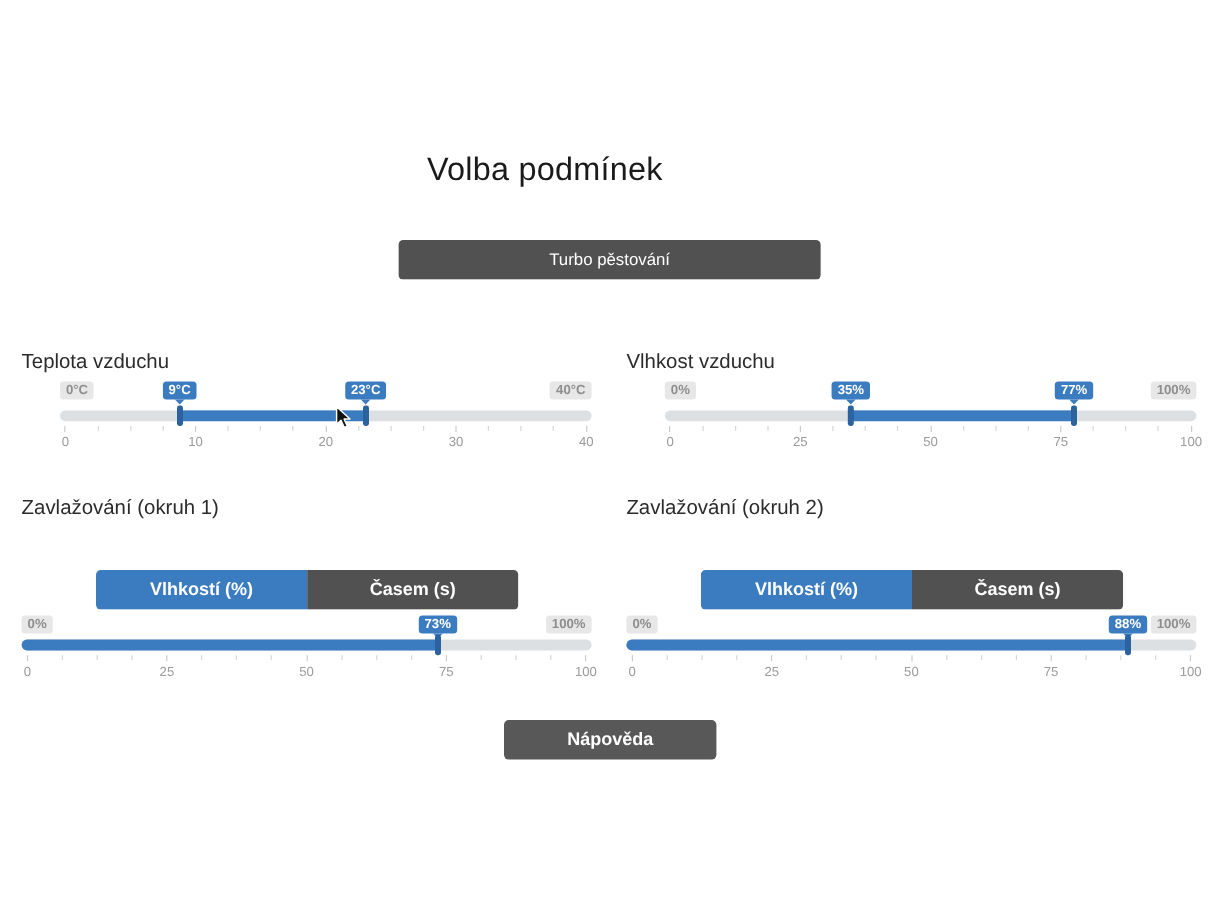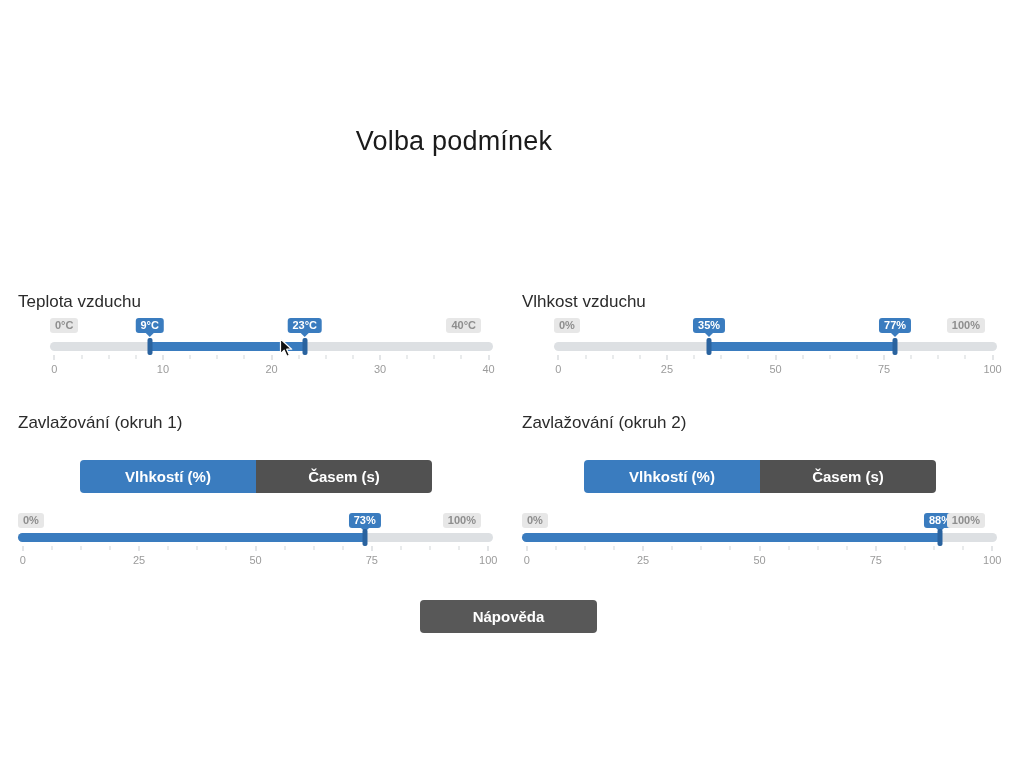--- a/index.html
+++ b/index.html
@@ -39,21 +39,21 @@
     cursor: pointer;
     line-height: 33px;
     text-align: center;
     padding: 0;
   }
   .btn.blue { background: #3a7cbf; }
   .btn.dark { background: #515151; }
   .btn.bold { font-weight: 700; font-size: 15px; }
 
   .main-toggle { top: 200px; left: 332px; width: 352px; }
-  .sub-toggle  { top: 47px;  left: 62px;  width: 352px; }
+  .sub-toggle  { top: 62px;  left: 62px;  width: 352px; }
 
   
   .row { position: absolute; left: 18px; width: 979px; display: flex; gap: 29px; }
   .row-a { top: 292px; height: 86px; }
   .row-b { top: 413px; height: 155px; }
   .col { position: relative; width: 475px; }
   .row-a .col { height: 86px; }
   .row-b .col { height: 155px; }
   .sec-title {
     position: absolute; top: 0; left: 0;
@@ -78,21 +78,21 @@
   .badge.blue::after {
     content: "";
     position: absolute;
     top: 100%; left: 50%;
     margin-left: -4px;
     border: 4px solid transparent;
     border-top-color: #3a7cbf;
     border-bottom-width: 0;
   }
   .badge.min { left: 0; }
-  .badge.max { right: 12px; }
+  .badge.max { right: 0; }
 
   .track {
     position: absolute;
     top: 24px; left: 0; right: 0; height: 9px;
     background: #dde0e3;
     border-radius: 5px;
     cursor: pointer;
   }
   .row-b .track { top: 20px; }
   .fill {
@@ -148,20 +148,21 @@
 
   
   .cursor { position: absolute; top: 338px; left: 279px; z-index: 10; pointer-events: none; }
 </style>
 </head>
 <body>
 
 <h1 class="page-title">Volba podmínek</h1>
 
 <div class="btn-group main-toggle">
+  <button class="btn dark">Turbo pěstování</button>
 </div>
 
 <div class="row row-a">
 
   <section class="col">
     <h2 class="sec-title">Teplota vzduchu</h2>
     <div class="slider range">
       <span class="badge gray min">0°C</span>
       <span class="badge blue from" style="left: 22.5%;">9°C</span>
       <span class="badge blue to" style="left: 57.5%;">23°C</span>

